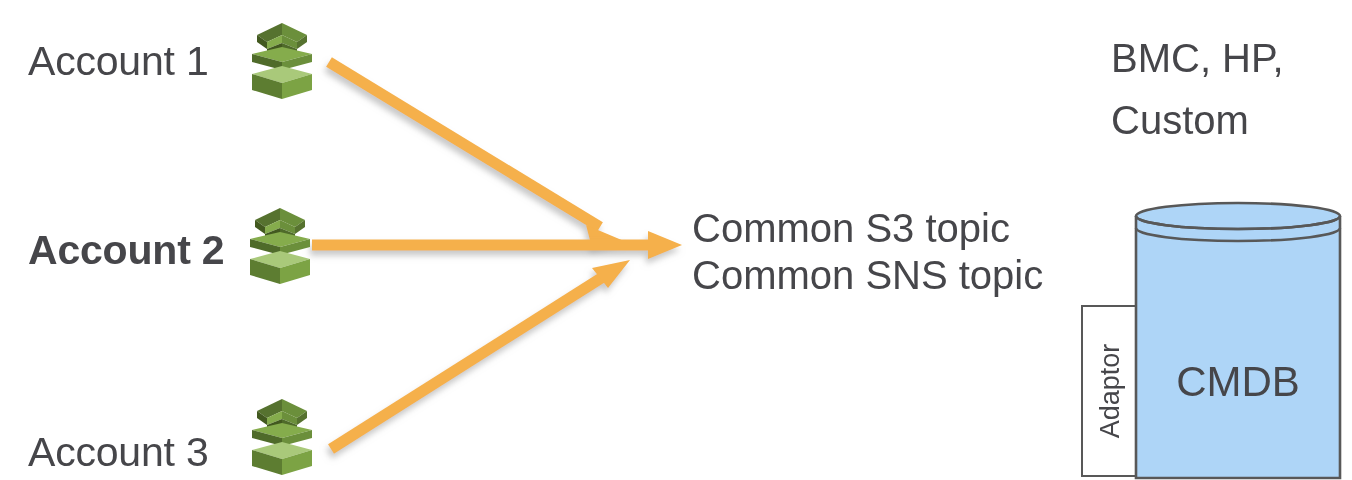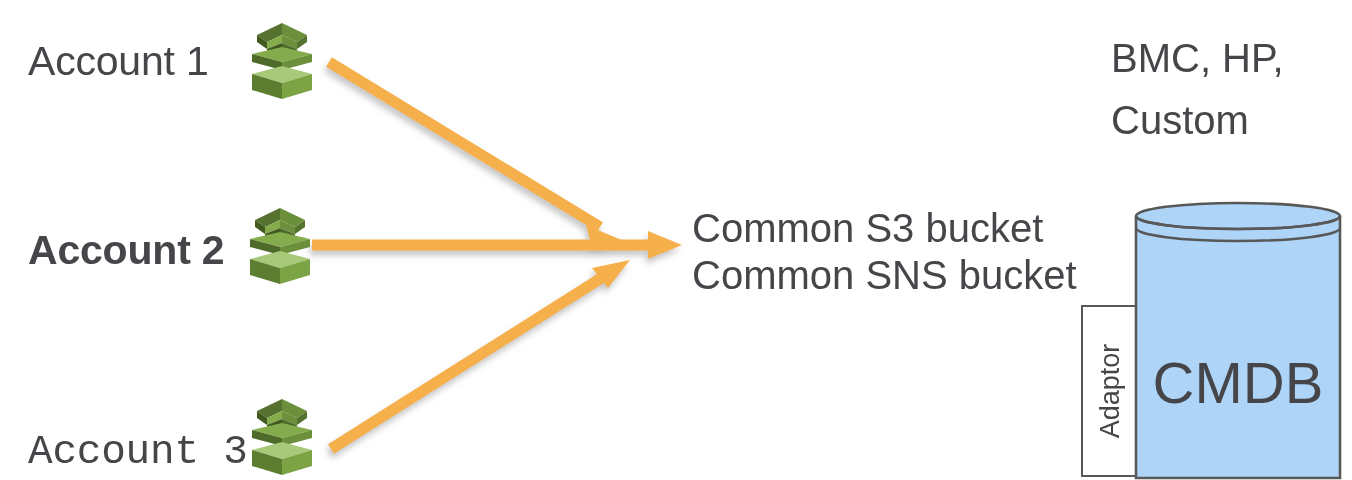--- a/index.html
+++ b/index.html
@@ -84,21 +84,21 @@
   .cmdb-text {
     position: absolute;
     left: 0;
     top: 0;
     width: 210px;
     height: 282px;
     display: flex;
     align-items: center;
     justify-content: center;
     color: #46464a;
-    font-size: 58px;
+    font-size: 42px;
     padding-top: 86px;
     box-sizing: border-box;
     pointer-events: none;
   }
 </style>
 </head>
 <body>
 
 <div id="canvas">
 
@@ -163,43 +163,43 @@
       <polygon points="58,32 43,26 43,34 58,39" fill="#4F6B2A"></polygon>
       <polygon points="13,37 43,30 73,37 43,45" fill="#85AC4C"></polygon>
       <polygon points="13,37 43,45 43,53 13,45" fill="#4F6B2A"></polygon>
       <polygon points="73,37 43,45 43,53 73,45" fill="#6B8F3B"></polygon>
       <polygon points="13,57 43,49 73,57 43,66" fill="#A9C97A"></polygon>
       <polygon points="13,57 43,66 43,82 13,73" fill="#5D7D31"></polygon>
       <polygon points="73,57 43,66 43,82 73,73" fill="#7CA344"></polygon>
     </svg>
   </div>
 
-  <div class="label acct-label" style="left:28px; top:428px;font-family:Liberation Mono, monospace;">Account 3</div>
+  <div class="label acct-label" style="left:28px; top:428px;">Account 3</div>
 
   <div class="acct-icon" style="left:239px; top:393px;">
     <svg viewBox="0 0 86 86" width="86" height="86">
       <polygon points="43,6 68,18 58,25 43,18" fill="#6B8F3B"></polygon>
       <polygon points="43,6 18,18 28,25 43,18" fill="#56722F"></polygon>
       <polygon points="18,18 28,25 28,32 18,25" fill="#42591F"></polygon>
       <polygon points="68,18 58,25 58,32 68,25" fill="#56722F"></polygon>
       <polygon points="28,25 43,18 43,26 28,32" fill="#85AC4C"></polygon>
       <polygon points="58,25 43,18 43,26 58,32" fill="#6B8F3B"></polygon>
       <polygon points="28,32 43,26 43,34 28,39" fill="#42591F"></polygon>
       <polygon points="58,32 43,26 43,34 58,39" fill="#4F6B2A"></polygon>
       <polygon points="13,37 43,30 73,37 43,45" fill="#85AC4C"></polygon>
       <polygon points="13,37 43,45 43,53 13,45" fill="#4F6B2A"></polygon>
       <polygon points="73,37 43,45 43,53 73,45" fill="#6B8F3B"></polygon>
       <polygon points="13,57 43,49 73,57 43,66" fill="#A9C97A"></polygon>
       <polygon points="13,57 43,66 43,82 13,73" fill="#5D7D31"></polygon>
       <polygon points="73,57 43,66 43,82 73,73" fill="#7CA344"></polygon>
     </svg>
   </div>
 
-  <div class="center-text" style="left:692px; top:205px;">Common S3 bucket</div>
-  <div class="center-text" style="left:692px; top:252px;">Common SNS bucket</div>
+  <div class="center-text" style="left:692px; top:205px;">Common S3 topic</div>
+  <div class="center-text" style="left:692px; top:252px;">Common SNS topic</div>
 
   <div class="topright-text" style="left:1111px; top:27px;">BMC, HP,</div>
   <div class="topright-text" style="left:1111px; top:89px;text-align:right;">Custom</div>
 
   <div class="adaptor-box">
     <div class="adaptor-text">Adaptor</div>
   </div>
 
   <div class="cmdb-wrap">
     <svg viewBox="0 0 210 282" width="210" height="282">

